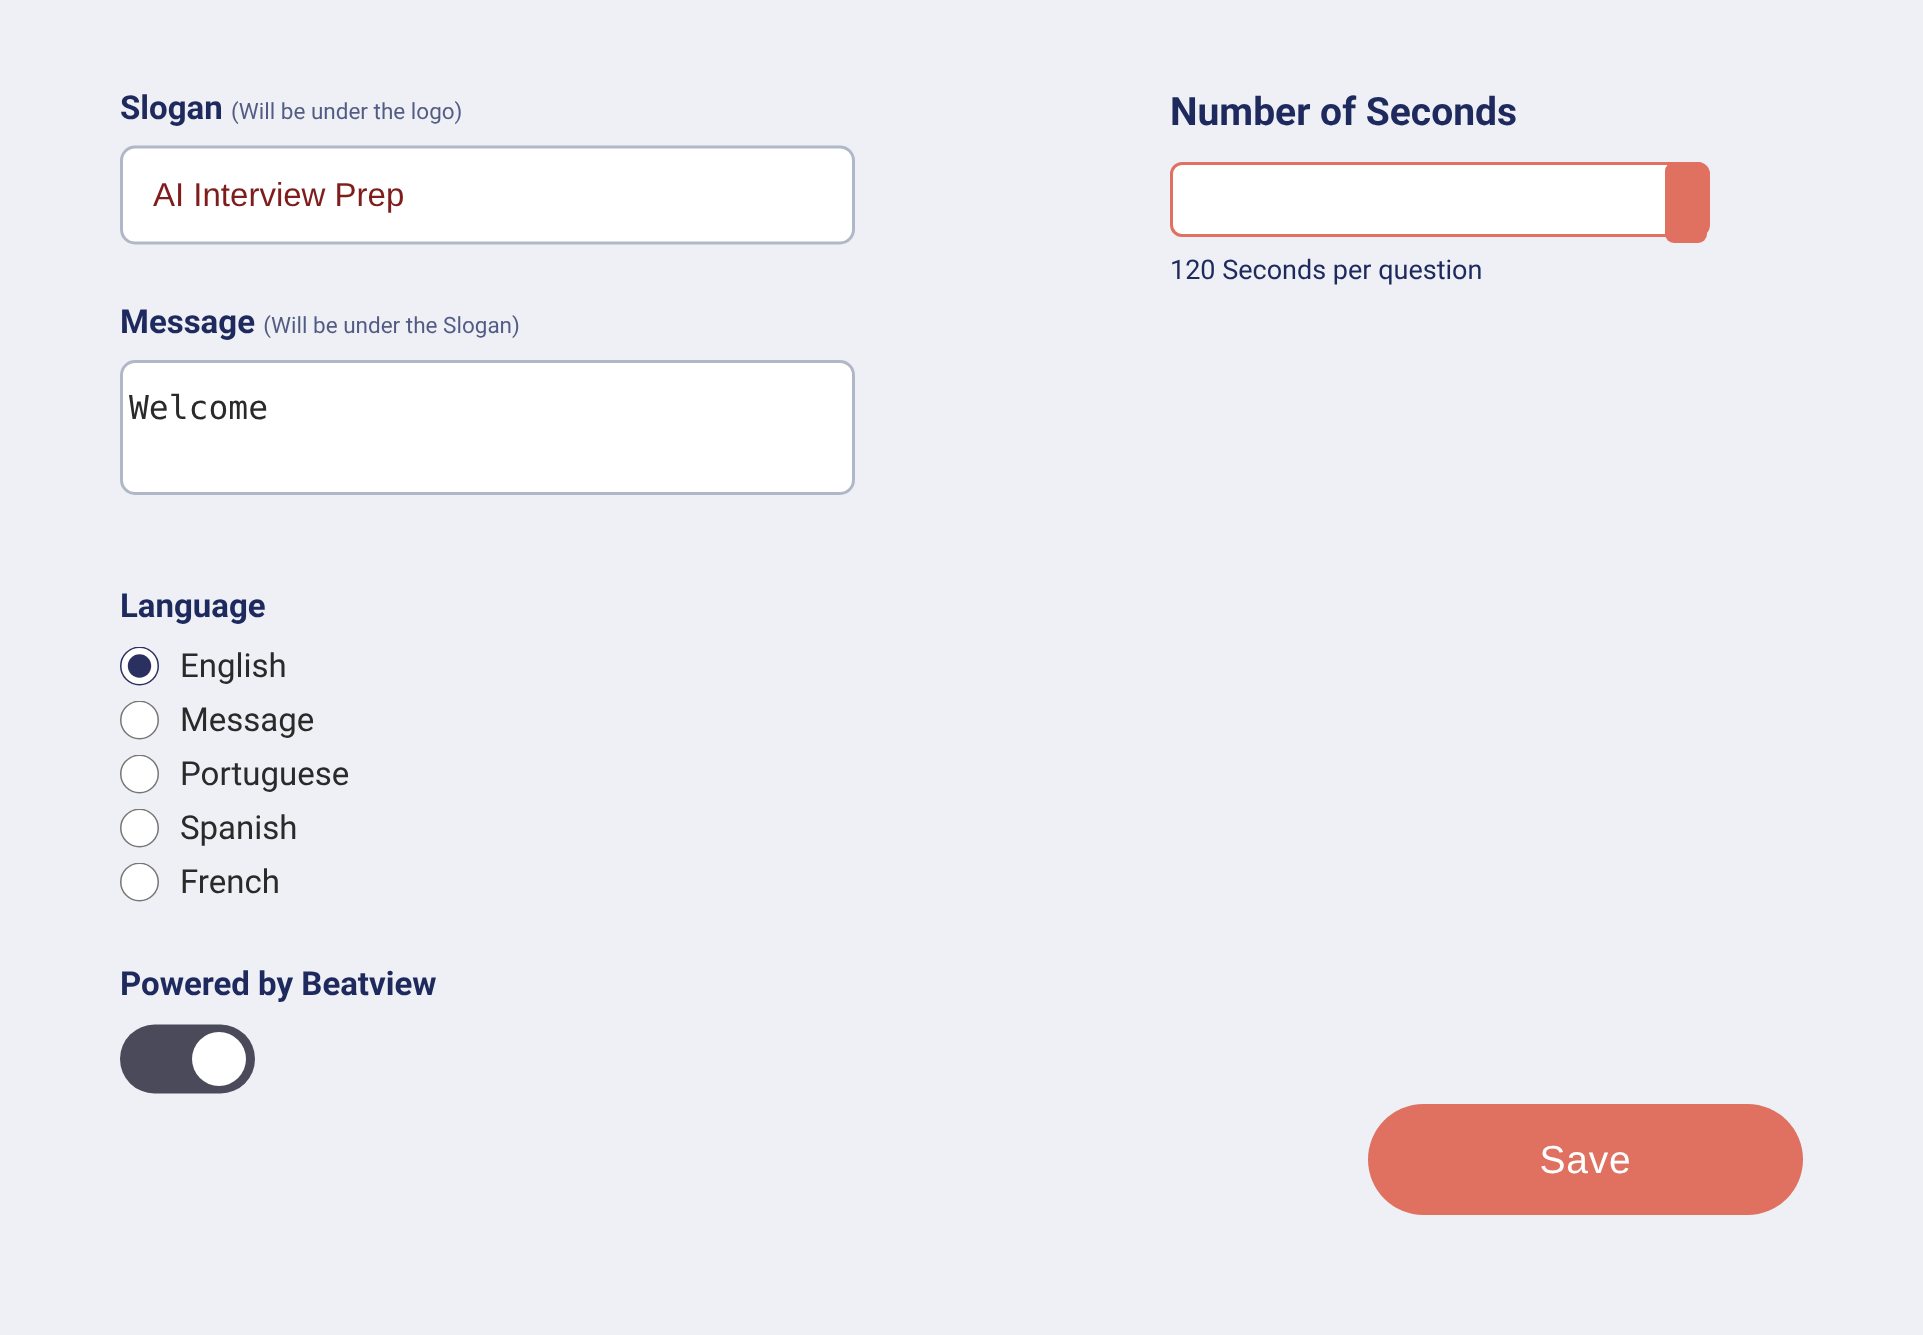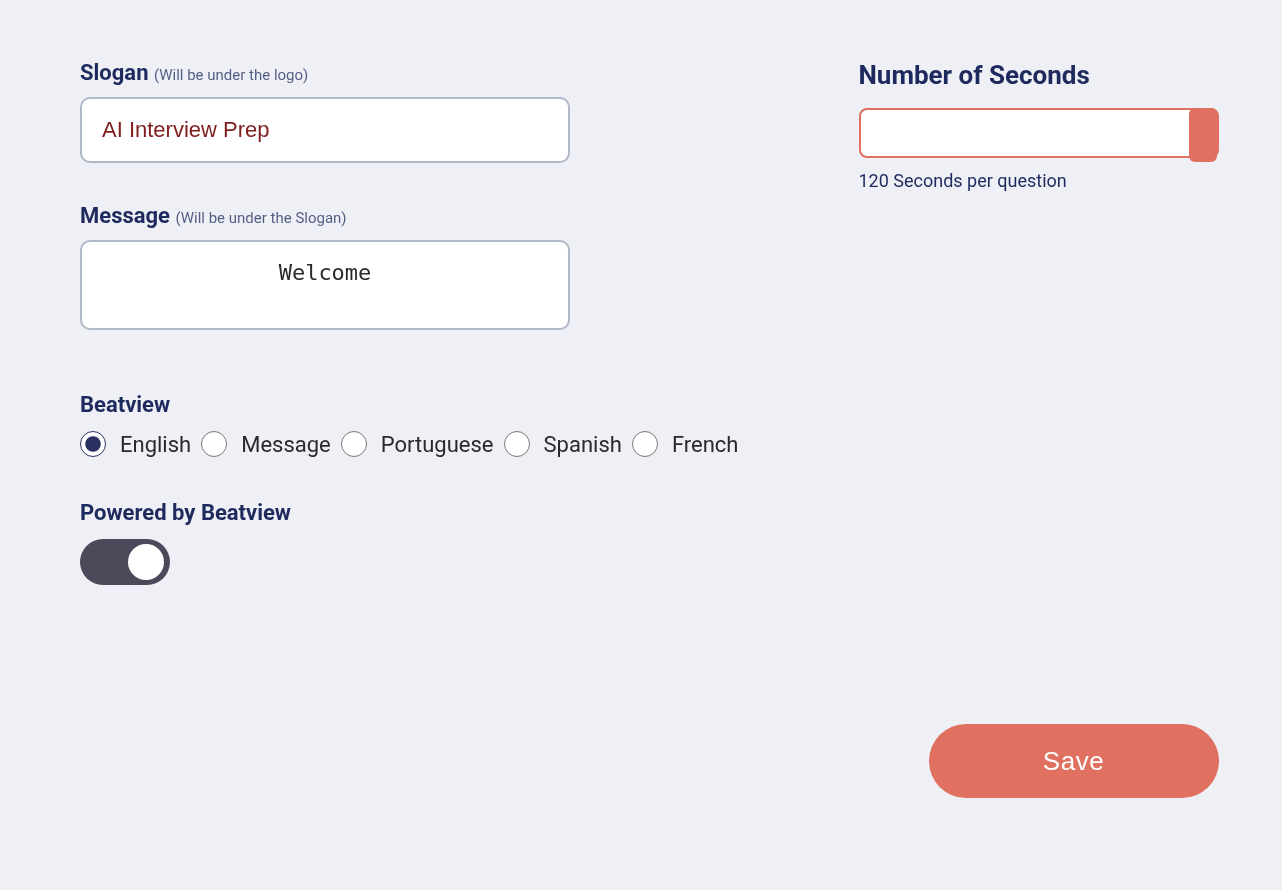--- a/index.html
+++ b/index.html
@@ -79,37 +79,36 @@
       height: 90px;
       border: 2px solid #b0b8c8;
       border-radius: 10px;
       padding: 18px 4px;
       font-size: 22px;
       color: #2a2a2a;
       background: white;
       outline: none;
       resize: none;
       margin-bottom: 30px;
-      text-align: center;
     }
 
     .language-section {
       margin-bottom: 32px;
     }
 
     .language-label {
       color: #1e2a5e;
       font-size: 22px;
       font-weight: 700;
       margin-bottom: 14px;
     }
 
     .radio-group {
       display: flex;
-      flex-direction: row;
+      flex-direction: column;
       gap: 10px;
     }
 
     .radio-item {
       display: flex;
       align-items: center;
       gap: 14px;
       cursor: pointer;
     }
 
@@ -216,21 +215,21 @@
 
     .slider-description {
       color: #1e2a5e;
       font-size: 18px;
       font-weight: 400;
       margin-bottom: 32px;
     }
 
     .save-button {
       position: absolute;
-      bottom: 32px;
+      bottom: 20px;
       right: 0;
       width: 290px;
       height: 74px;
       background: #e07060;
       border: none;
       border-radius: 40px;
       color: white;
       font-size: 26px;
       font-weight: 500;
       cursor: pointer;
@@ -264,21 +263,21 @@
 
     <div class="message-section">
       <div class="section-label">
         <span>Message</span>
         <span class="sub-label"> <span>(Will be under the Slogan)</span></span>
       </div>
       <textarea class="message-textarea" style="">Welcome</textarea>
     </div>
 
     <div class="language-section">
-      <div class="language-label">Beatview</div>
+      <div class="language-label">Language</div>
       <div class="radio-group">
 
         <div class="radio-item">
           <input type="radio" name="language" id="lang-english" value="english" checked="" style="">
           <label for="lang-english">English</label>
         </div>
 
         <div class="radio-item">
           <input type="radio" name="language" id="lang-spanish" value="spanish" style="">
           <label for="lang-spanish">Message</label>

